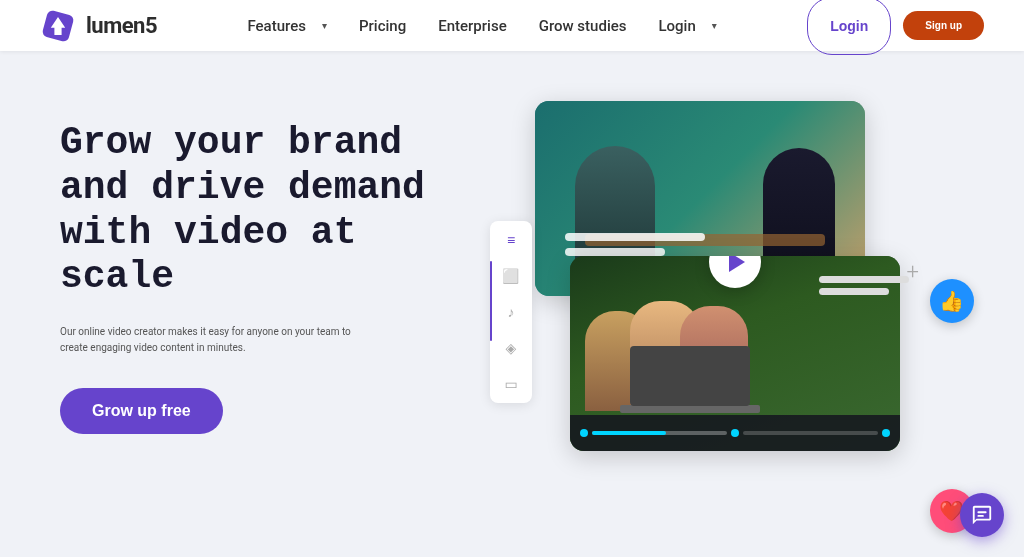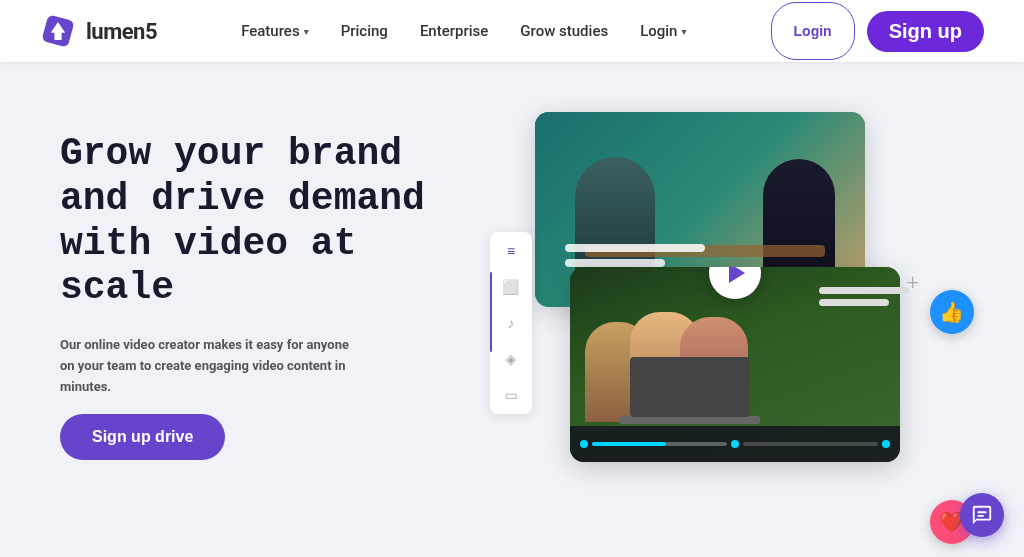--- a/index.html
+++ b/index.html
@@ -12,21 +12,21 @@
       position: relative;
     }
 
     
     header {
       background: #fff;
       display: flex;
       align-items: center;
       justify-content: space-between;
       padding: 0 40px;
-      height: 62px;
+      height: 51px;
       box-shadow: 0 1px 4px rgba(0,0,0,0.07);
       position: relative;
       z-index: 10;
     }
     .logo {
       display: flex;
       align-items: center;
       gap: 10px;
       text-decoration: none;
     }
@@ -44,21 +44,21 @@
       display: flex;
       align-items: center;
       gap: 32px;
     }
     .nav-item {
       font-size: 15px;
       color: #333;
       cursor: pointer;
       display: flex;
       align-items: center;
-      gap: 4px;
+      gap: 16px;
       font-weight: 500;
     }
     .nav-item .chevron {
       font-size: 10px;
       color: #555;
     }
     .nav-buttons {
       display: flex;
       align-items: center;
       gap: 12px;
@@ -67,25 +67,25 @@
       border: 1.5px solid #6644cc;
       background: transparent;
       color: #6644cc;
       padding: 20px 22px;
       border-radius: 25px;
       font-size: 14px;
       font-weight: 600;
       cursor: pointer;
     }
     .btn-signup {
-      background: #6d28d9;
+      background: #c2410c;
       color: #fff;
       padding: 9px 22px;
       border-radius: 25px;
-      font-size: 20px;
+      font-size: 10px;
       font-weight: 600;
       cursor: pointer;
       border: none;
       text-align: center;
     }
 
     
     .main {
       display: flex;
       align-items: flex-start;
@@ -100,26 +100,25 @@
     }
     .headline {
       font-size: 38px;
       font-weight: 800;
       color: #1a1a2e;
       line-height: 1.18;
       margin-bottom: 24px;
       font-family: Liberation Mono, monospace;
     }
     .subtext {
-      font-size: 13px;
+      font-size: 10px;
       color: #555;
       line-height: 1.6;
-      margin-bottom: 16px;
+      margin-bottom: 32px;
       max-width: 300px;
-      font-weight: bold;
     }
     .btn-signup-free {
       background: #6644cc;
       color: #fff;
       padding: 14px 32px;
       border-radius: 30px;
       font-size: 16px;
       font-weight: 600;
       cursor: pointer;
       border: none;
@@ -402,21 +401,21 @@
     <button class="btn-login">Login</button>
     <button class="btn-signup">Sign up</button>
   </div>
 </header>
 
 <div class="main">
 
   <div class="left-content">
     <h1 class="headline">Grow your brand and drive demand with video at scale</h1>
     <p class="subtext">Our online video creator makes it easy for anyone on your team to create engaging video content in minutes.</p>
-    <button class="btn-signup-free">Sign up drive</button>
+    <button class="btn-signup-free">Grow up free</button>
   </div>
 
   <div class="right-illustration">
 
     <div class="sidebar-strip">
       <div class="strip-divider"></div>
       <div class="strip-icon active">≡</div>
       <div class="strip-icon">⬜</div>
       <div class="strip-icon">♪</div>
       <div class="strip-icon">◈</div>

